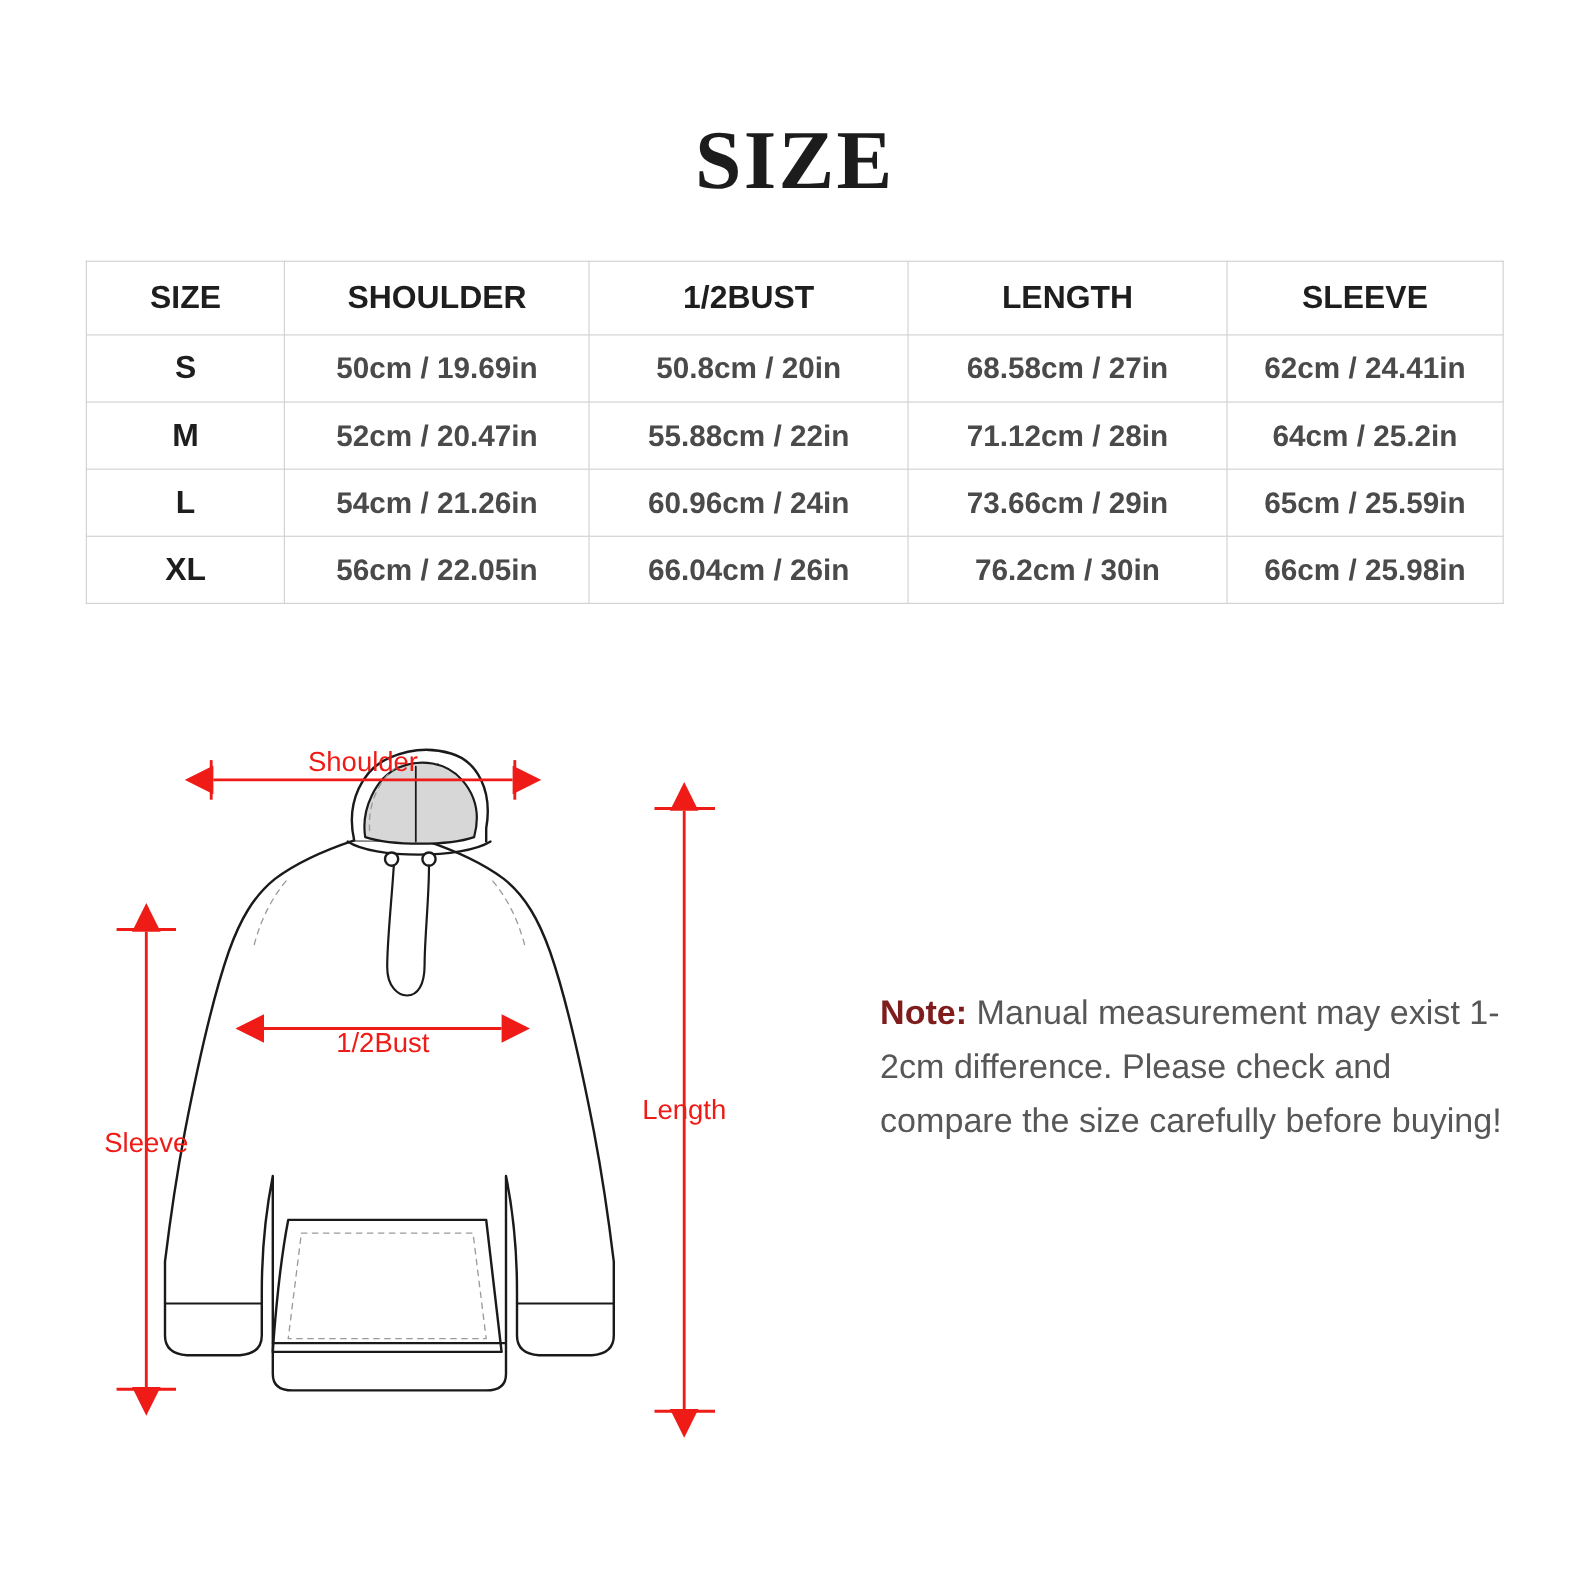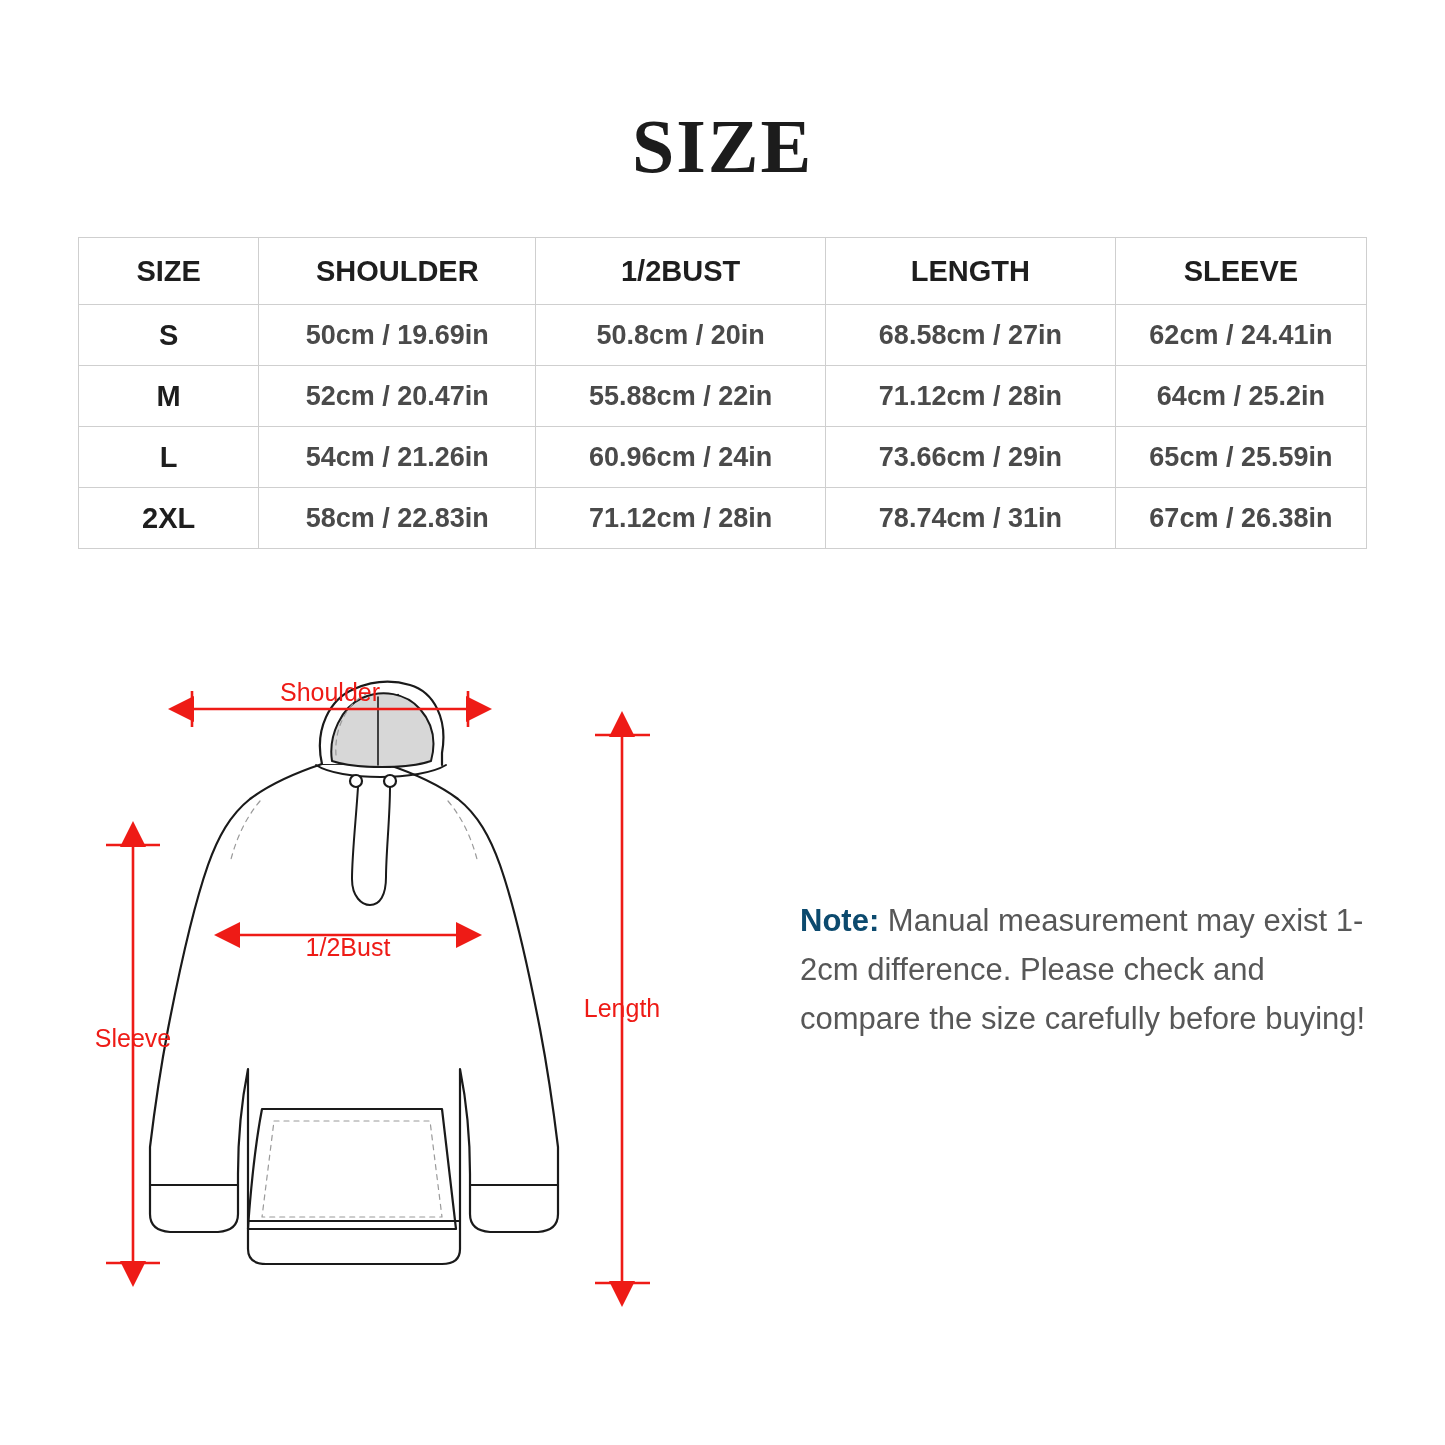--- a/index.html
+++ b/index.html
@@ -81,21 +81,21 @@
   .note {
     position: absolute;
     left: 800px;
     top: 228px;
     width: 570px;
     font-size: 31px;
     line-height: 1.58;
     color: #575757;
   }
   .note b {
-    color: #0c4a6e;
+    color: #7f1d1d;
     font-weight: bold;
   }
 </style>
 </head>
 <body>
 
 <h1 class="page-title">SIZE</h1>
 
 <div class="table-wrap">
   <table class="size-table">
@@ -131,25 +131,25 @@
         <td>64cm / 25.2in</td>
       </tr>
       <tr>
         <td class="size-col">L</td>
         <td>54cm / 21.26in</td>
         <td>60.96cm / 24in</td>
         <td>73.66cm / 29in</td>
         <td>65cm / 25.59in</td>
       </tr>
       <tr>
-        <td class="size-col">2XL</td>
-        <td>58cm / 22.83in</td>
-        <td>71.12cm / 28in</td>
-        <td>78.74cm / 31in</td>
-        <td>67cm / 26.38in</td>
+        <td class="size-col">XL</td>
+        <td>56cm / 22.05in</td>
+        <td>66.04cm / 26in</td>
+        <td>76.2cm / 30in</td>
+        <td>66cm / 25.98in</td>
       </tr>
     </tbody>
   </table>
 </div>
 
 <div class="lower">
 
   <svg class="diagram" viewBox="0 0 700 660">
     <defs>
       <marker id="arrL" markerWidth="12" markerHeight="12" refX="10" refY="5" orient="auto">

